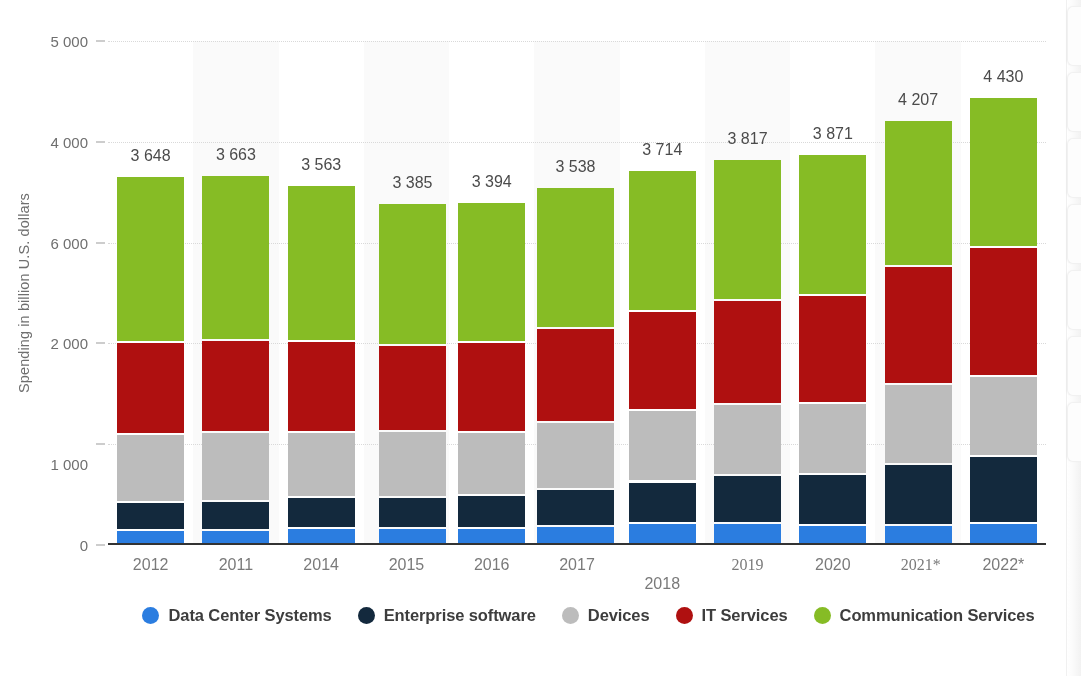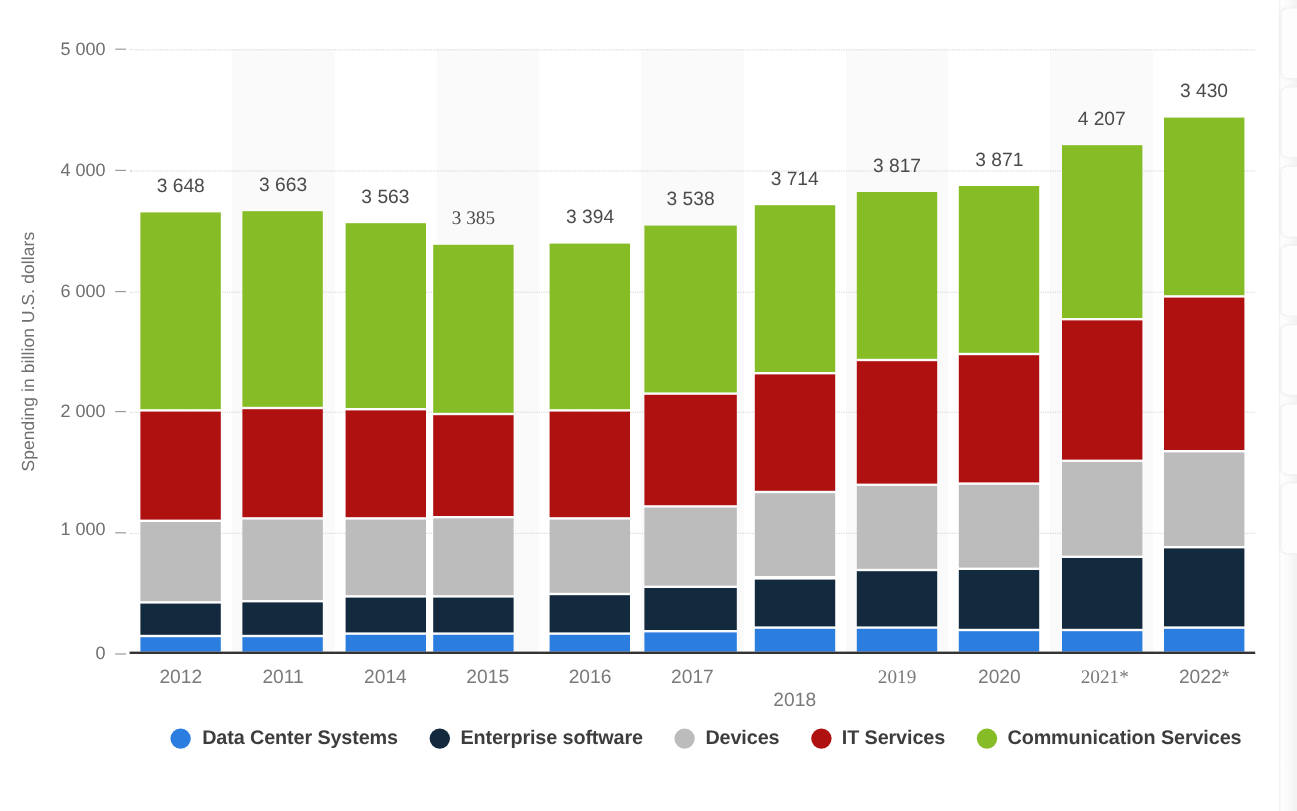--- a/index.html
+++ b/index.html
@@ -182,21 +182,21 @@
     <div class="edge-tab" style="top:270px"></div>
     <div class="edge-tab" style="top:336px"></div>
     <div class="edge-tab" style="top:402px"></div>
   </div>
 
   <div class="ytitle">Spending in billion U.S. dollars</div>
 
   <div id="y-axis">
       <div class="ylabel" style="top: 545px; left: 0px; width: 88px;">0</div>
       <div class="ytick-stub" style="top: 545px; left: 96px;"></div>
-      <div class="ylabel" style="top: 441px; left: 0px; width: 88px;">1 000</div>
+      <div class="ylabel" style="top: 464px; left: 0px; width: 88px;">1 000</div>
       <div class="ytick-stub" style="top: 444.2px; left: 96px;"></div>
       <div class="ylabel" style="top: 343.4px; left: 0px; width: 88px;">2 000</div>
       <div class="ytick-stub" style="top: 343.4px; left: 96px;"></div>
       <div class="ylabel" style="top: 242.6px; left: 0px; width: 88px;">6 000</div>
       <div class="ytick-stub" style="top: 242.6px; left: 96px;"></div>
       <div class="ylabel" style="top: 141.8px; left: 0px; width: 88px;">4 000</div>
       <div class="ytick-stub" style="top: 141.8px; left: 96px;"></div>
       <div class="ylabel" style="top: 41px; left: 0px; width: 88px;">5 000</div>
       <div class="ytick-stub" style="top: 41px; left: 96px;"></div>
     </div>
@@ -234,21 +234,21 @@
           <div class="total-label" style="top: 104.77px;">3 663</div>
         </div>
         <div class="bar-col" style="left: 179.682px; width: 67px;">
           <div class="seg" title="Data Center Systems: 157" style="top: 488.174px; height: 13.8256px; background: rgb(43, 125, 224);"></div>
           <div class="seg" title="Enterprise software: 310" style="top: 456.926px; height: 29.248px; background: rgb(19, 41, 61);"></div>
           <div class="seg" title="Devices: 640" style="top: 392.414px; height: 62.512px; background: rgb(188, 188, 188);"></div>
           <div class="seg" title="IT Services: 904" style="top: 301.291px; height: 89.1232px; background: rgb(175, 16, 16);"></div>
           <div class="seg" title="Communication Services: 1552" style="top: 144.85px; height: 154.442px; background: rgb(134, 188, 37);"></div>
           <div class="total-label" style="top: 114.85px;">3 563</div>
         </div>
-        <div class="bar-col" style="left: 253px; width: 67px; font-family: Liberation Serif, serif;">
+        <div class="bar-col" style="left: 271px; width: 67px;">
           <div class="seg" title="Data Center Systems: 160" style="top: 487.872px; height: 14.128px; background: rgb(43, 125, 224);"></div>
           <div class="seg" title="Enterprise software: 310" style="top: 456.624px; height: 29.248px; background: rgb(19, 41, 61);"></div>
           <div class="seg" title="Devices: 655" style="top: 390.6px; height: 64.024px; background: rgb(188, 188, 188);"></div>
           <div class="seg" title="IT Services: 854" style="top: 304.517px; height: 84.0832px; background: rgb(175, 16, 16);"></div>
           <div class="seg" title="Communication Services: 1406" style="top: 162.792px; height: 139.725px; background: rgb(134, 188, 37);"></div>
           <div class="total-label" style="top: 132.792px;">3 385</div>
         </div>
         <div class="bar-col" style="left: 350.227px; width: 67px;">
           <div class="seg" title="Data Center Systems: 158" style="top: 488.074px; height: 13.9264px; background: rgb(43, 125, 224);"></div>
           <div class="seg" title="Enterprise software: 326" style="top: 455.213px; height: 30.8608px; background: rgb(19, 41, 61);"></div>
@@ -296,21 +296,21 @@
           <div class="seg" title="IT Services: 1175" style="top: 225.893px; height: 116.44px; background: rgb(175, 16, 16);"></div>
           <div class="seg" title="Communication Services: 1448" style="top: 79.9344px; height: 143.958px; background: rgb(134, 188, 37);"></div>
           <div class="total-label" style="top: 49.9344px;">4 207</div>
         </div>
         <div class="bar-col" style="left: 861.864px; width: 67px;">
           <div class="seg" title="Data Center Systems: 207" style="top: 483.134px; height: 18.8656px; background: rgb(43, 125, 224);"></div>
           <div class="seg" title="Enterprise software: 670" style="top: 415.598px; height: 65.536px; background: rgb(19, 41, 61);"></div>
           <div class="seg" title="Devices: 793" style="top: 335.664px; height: 77.9344px; background: rgb(188, 188, 188);"></div>
           <div class="seg" title="IT Services: 1279" style="top: 206.741px; height: 126.923px; background: rgb(175, 16, 16);"></div>
           <div class="seg" title="Communication Services: 1481" style="top: 57.456px; height: 147.285px; background: rgb(134, 188, 37);"></div>
-          <div class="total-label" style="top: 27.456px;">3 430</div>
+          <div class="total-label" style="top: 27.456px;">4 430</div>
         </div>
       </div>
     <div class="axis-baseline"></div>
   </div>
 
   <div id="x-axis">
       <div class="xlabel" style="left: 108px; width: 85.2727px;">2012</div>
       <div class="xlabel" style="left: 193.273px; width: 85.2727px;">2011</div>
       <div class="xlabel" style="left: 278.545px; width: 85.2727px;">2014</div>
       <div class="xlabel" style="left: 363.818px; width: 85.2727px;">2015</div>

